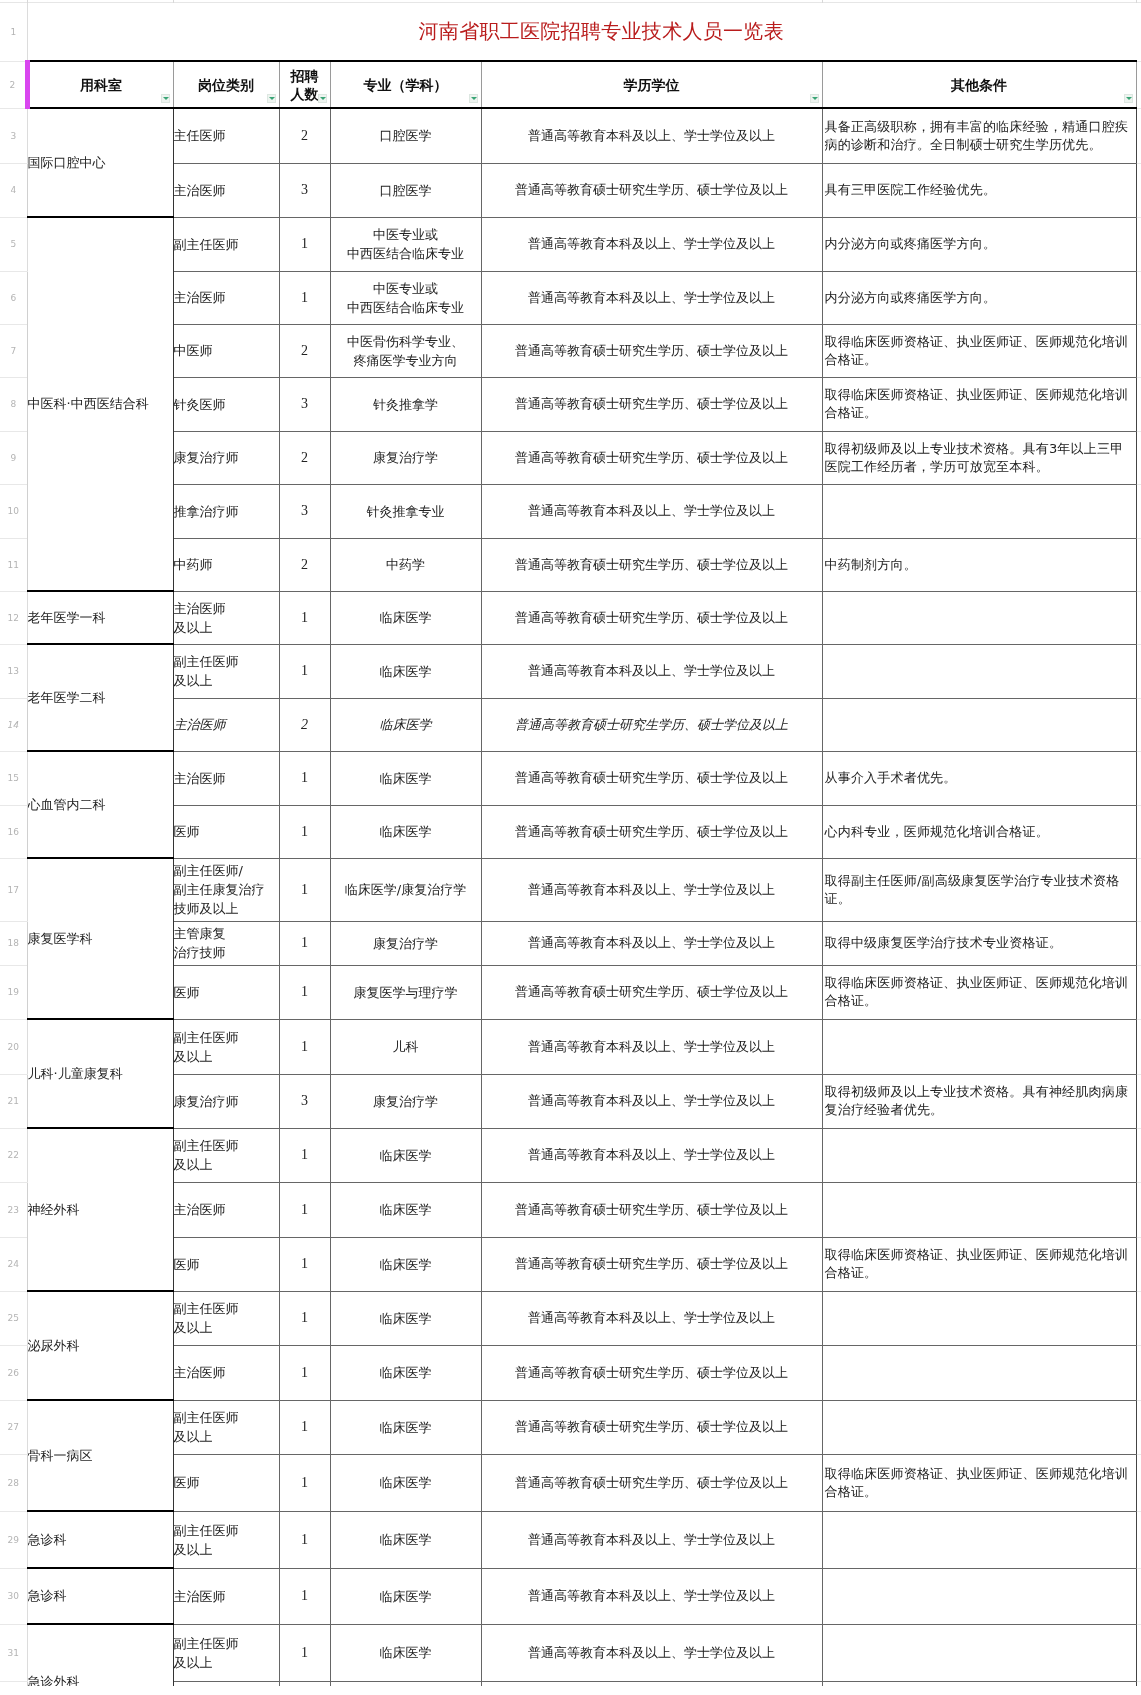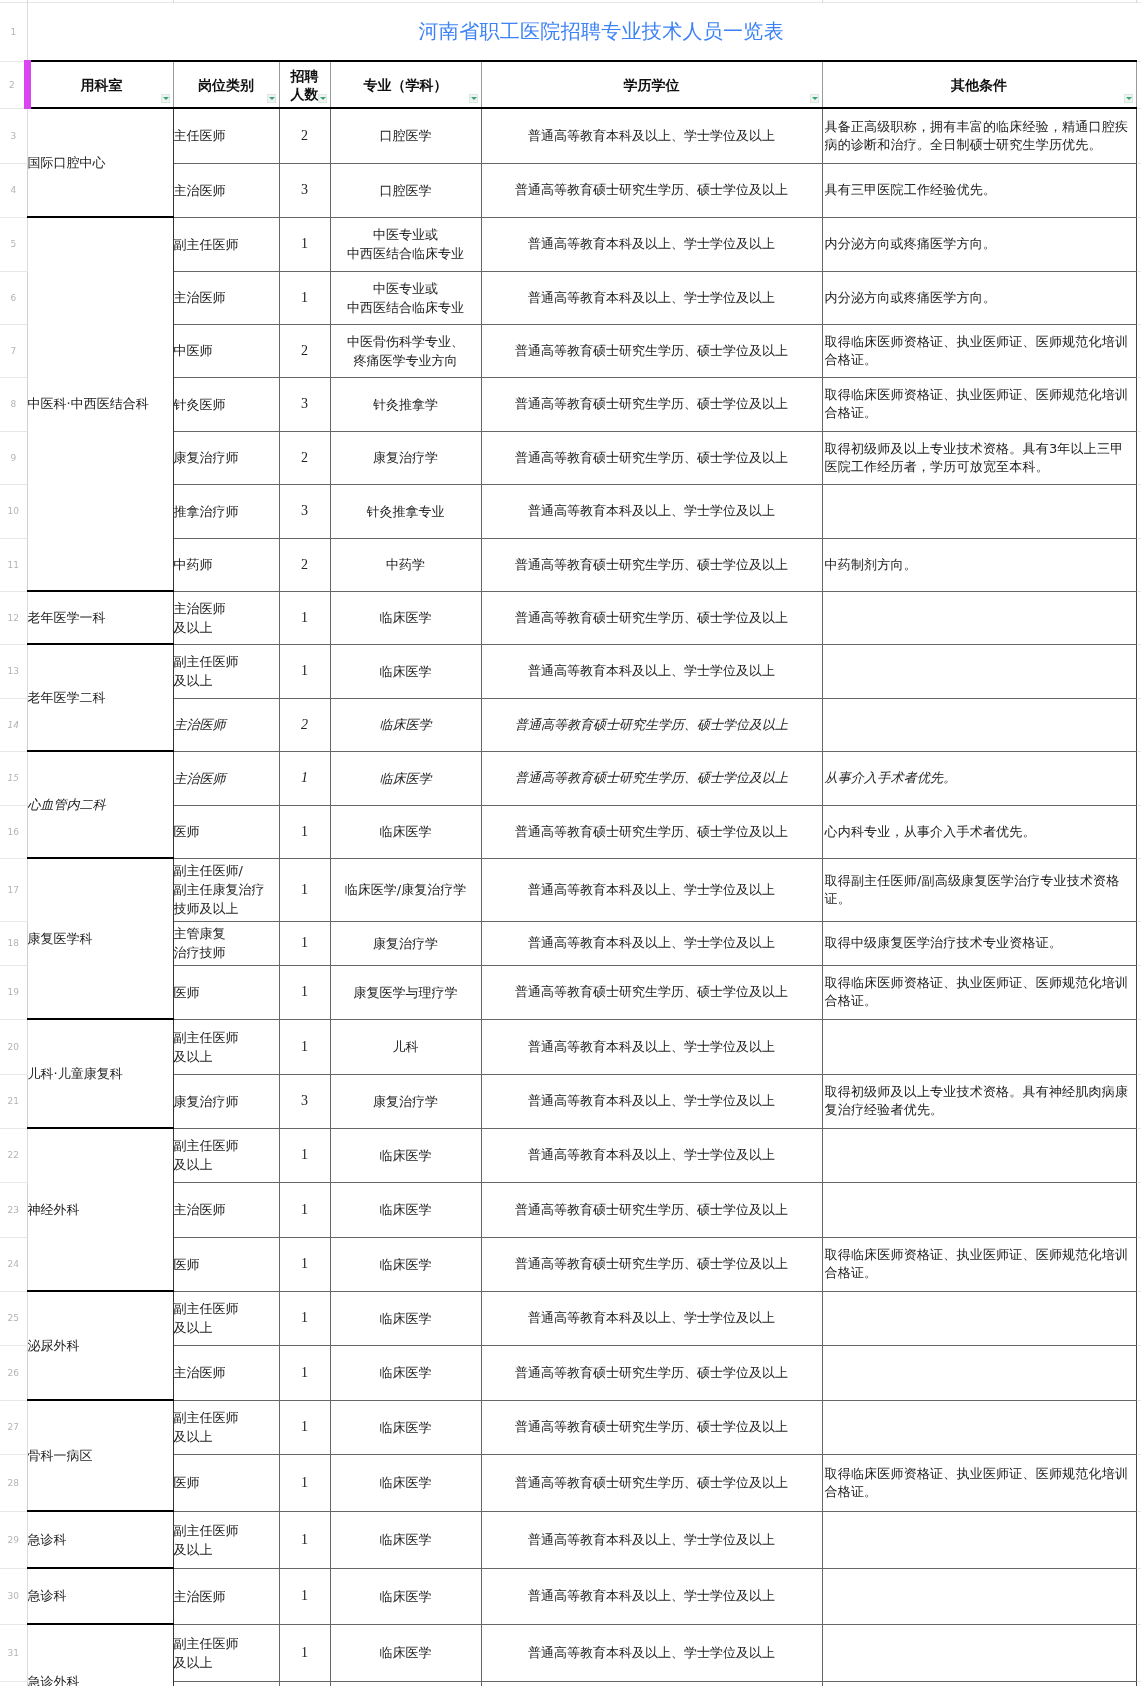--- a/index.html
+++ b/index.html
@@ -10,26 +10,26 @@
   .clip { position: absolute; left: 0; top: 3px; width: 1141px; height: 1683px; overflow: hidden; }
   table { border-collapse: collapse; table-layout: fixed; width: 1141px; }
   td, th { padding: 0; vertical-align: middle; overflow: hidden; font-size: 13px; font-weight: normal; box-sizing: border-box; }
 
   
   .g { border-right: 1px solid #dcdcdc; border-bottom: 1px solid #e8e8e8; color: #b4b4b4; font-size: 9px; text-align: center; }
   
   .x { border-bottom: 1px solid #e8e8e8; }
 
   
-  .title-cell { font-size: 20px; text-align: center; padding-left: 39px; color: #3b82f6; letter-spacing: 0.3px; }
+  .title-cell { font-size: 20px; text-align: center; padding-left: 39px; color: #b91c1c; letter-spacing: 0.3px; }
 
   
   .h { position: relative; font-size: 14px; font-weight: bold; text-align: center; color: #111;
        border-top: 2px solid #000; border-bottom: 2px solid #000; border-left: 1px solid #9a9a9a; border-right: 1px solid #9a9a9a; }
-  .h.first { border-left: 7px solid #d946ef; }
+  .h.first { border-left: 5px solid #d946ef; }
   .h .lbl { white-space: pre-line; line-height: 18px; display: inline-block; }
   .filter { position: absolute; right: 3px; bottom: 4px; width: 9px; height: 9px; box-sizing: border-box;
             background: #eef4f0; border: 1px solid #dde7e1; }
   .filter .tri { position: absolute; left: 1px; top: 2px; width: 0; height: 0;
                  border-left: 3px solid transparent; border-right: 3px solid transparent; border-top: 3px solid #3aa576; }
 
   
   .a { border-left: 1px solid #d0d0d0; border-right: 1px solid #333; border-top: 2px solid #000; border-bottom: 2px solid #000; }
   .b, .c, .d, .e, .f { border: 1px solid #666; }
   .b { text-align: left; white-space: pre-line; line-height: 19px; }
@@ -220,37 +220,37 @@
           </tr>
           <tr style="height: 53px; font-style: italic;">
             <td class="g">14</td>
             <td class="b">主治医师</td>
             <td class="c">2</td>
             <td class="d">临床医学</td>
             <td class="e">普通高等教育硕士研究生学历、硕士学位及以上</td>
             <td class="f"></td>
             <td class="x"></td>
           </tr>
-          <tr style="height: 54px; font-style: italic;">
+          <tr style="height: 54px;">
             <td class="g">15</td>
             <td class="a" rowspan="2">心血管内二科</td>
             <td class="b">主治医师</td>
             <td class="c">1</td>
             <td class="d">临床医学</td>
             <td class="e">普通高等教育硕士研究生学历、硕士学位及以上</td>
             <td class="f">从事介入手术者优先。</td>
             <td class="x"></td>
           </tr>
           <tr style="height: 53px;">
             <td class="g">16</td>
             <td class="b">医师</td>
             <td class="c">1</td>
             <td class="d">临床医学</td>
             <td class="e">普通高等教育硕士研究生学历、硕士学位及以上</td>
-            <td class="f">心内科专业，从事介入手术者优先。</td>
+            <td class="f">心内科专业，医师规范化培训合格证。</td>
             <td class="x"></td>
           </tr>
           <tr style="height: 63px;">
             <td class="g">17</td>
             <td class="a" rowspan="3">康复医学科</td>
             <td class="b">副主任医师/
 副主任康复治疗
 技师及以上</td>
             <td class="c">1</td>
             <td class="d">临床医学/康复治疗学</td>

